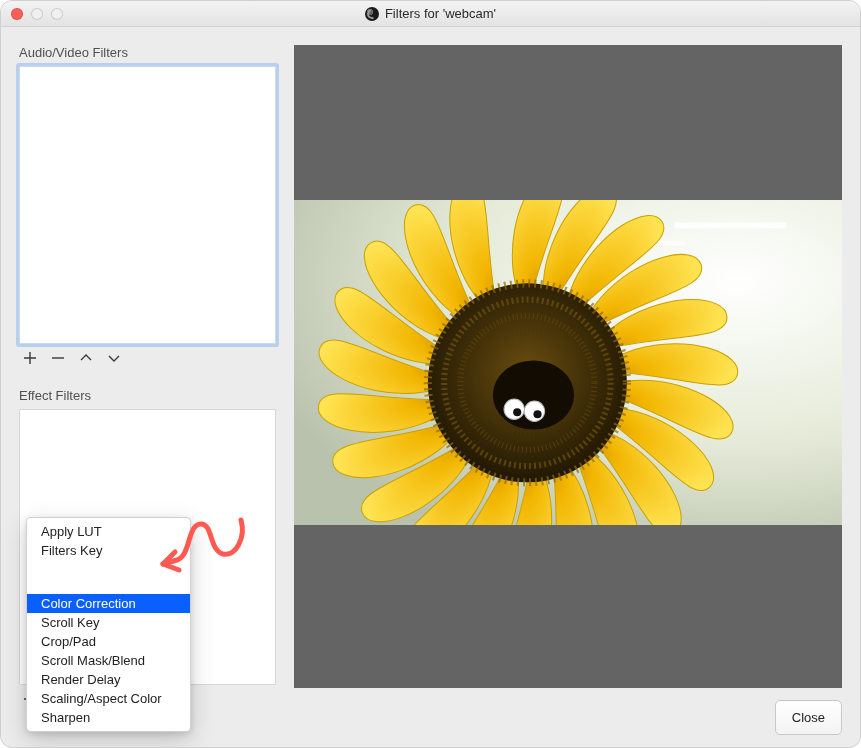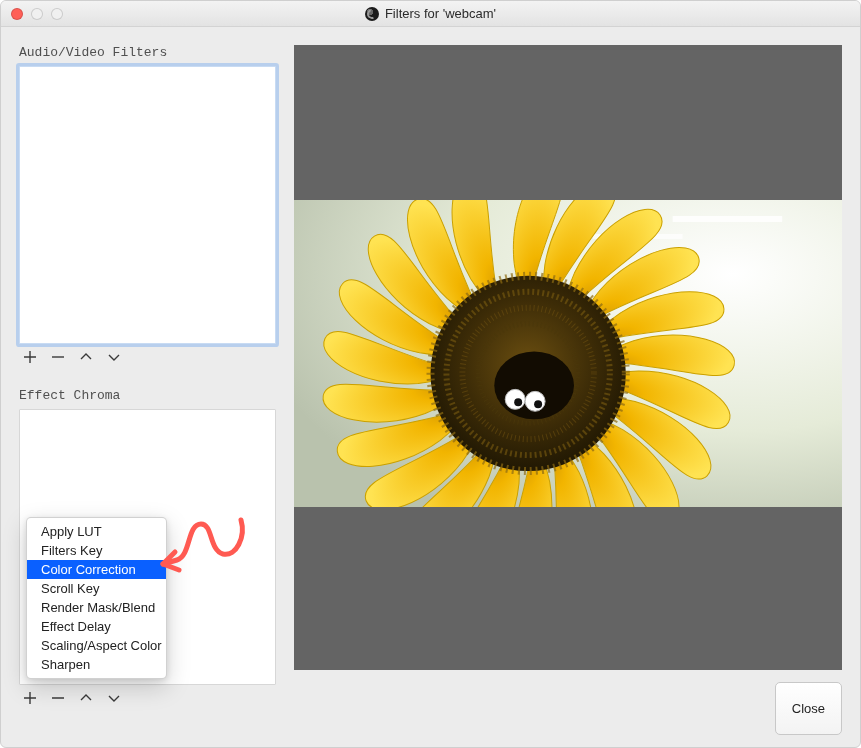--- a/index.html
+++ b/index.html
@@ -19,21 +19,21 @@
     margin: 0; padding: 0;
     background: #fff;
     font-family: -apple-system, "Helvetica Neue", Arial, sans-serif;
     font-size: 13px;
     color: var(--text);
   }
   .window {
     width: 861px; height: 748px;
     background: var(--win-bg);
     border: 1px solid #cfcfcf;
-    border-radius: 6px;
+    border-radius: 12px;
     overflow: hidden;
     position: relative;
     margin: 0;
   }
   
   .titlebar {
     height: 26px;
     background: linear-gradient(#f3f3f3, #e3e3e3);
     border-bottom: 1px solid #d3d3d3;
     display: flex;
@@ -75,21 +75,20 @@
   
   .body {
     position: absolute; top: 26px; left: 0; right: 0; bottom: 0;
     display: flex;
   }
   .sidebar {
     width: 293px;
     padding: 18px 18px 12px 18px;
     display: flex; flex-direction: column;
     position: relative;
-    font-family: Liberation Mono, monospace;
   }
   .section-label {
     font-size: 13px;
     color: var(--muted);
     margin-bottom: 6px;
   }
   .list-panel {
     background: var(--panel-bg);
     border: 1px solid #d7d7d7;
     width: 100%;
@@ -138,47 +137,48 @@
   .sunflower-svg { width: 100%; height: 100%; display: block; }
   .bottom-bar {
     display: flex; justify-content: flex-end;
     padding-top: 12px;
     gap: 8px;
   }
   .btn {
     background: linear-gradient(#ffffff, #f3f3f3);
     border: 1px solid #c8c8c8;
     border-radius: 5px;
-    padding: 18px 16px;
+    padding: 9px 16px;
     font-size: 13px;
     cursor: pointer;
     color: #222;
   }
   
   .context-menu {
     position: absolute;
     left: 25px; top: 516px;
-    width: 141px;
+    width: 165px;
     background: #ffffff;
     border-radius: 5px;
     border: 0.5px solid rgba(0,0,0,0.18);
     box-shadow: 0 8px 24px rgba(0,0,0,0.18), 0 2px 6px rgba(0,0,0,0.12);
     padding: 4px 0;
     z-index: 50;
   }
   .menu-item {
     padding: 2px 14px;
     font-size: 13px;
     color: #222;
     cursor: pointer;
     white-space: nowrap;
   }
   .menu-item.selected {
     background: var(--menu-hl);
     color: #fff;
+    margin-top: 34px;
   }
   
   .annotation {
     position: absolute;
     left: 150px; top: 511px;
     width: 110px; height: 75px;
     z-index: 60;
     pointer-events: none;
   }
 </style>
@@ -231,21 +231,21 @@
           <span>
             <svg width="14" height="14" viewBox="0 0 14 14">
                 <path d="M2 5 L7 10 L12 5" fill="none" stroke="#3a3a3a" stroke-width="1.4"></path>
               </svg>
           </span>
         </div>
       </div>
 
       <div class="spacer-v"></div>
 
-      <div class="section-label">Effect Chroma</div>
+      <div class="section-label">Effect Filters</div>
       <div class="list-panel fx"></div>
       <div class="toolbar">
         <div class="tool-btn">
           <span>
             <svg width="14" height="14" viewBox="0 0 14 14">
                 <path d="M7 1v12M1 7h12" stroke="#3a3a3a" stroke-width="1.4"></path>
               </svg>
           </span>
         </div>
         <div class="tool-btn">
@@ -353,22 +353,23 @@
         <button class="btn">Close</button>
       </div>
     </div>
   </div>
 
   <div class="context-menu" id="ctx-menu">
       <div class="menu-item">Apply LUT</div>
       <div class="menu-item">Filters Key</div>
       <div class="menu-item selected">Color Correction</div>
       <div class="menu-item">Scroll Key</div>
-      <div class="menu-item">Render Mask/Blend</div>
-      <div class="menu-item">Effect Delay</div>
+      <div class="menu-item">Crop/Pad</div>
+      <div class="menu-item">Scroll Mask/Blend</div>
+      <div class="menu-item">Render Delay</div>
       <div class="menu-item">Scaling/Aspect Color</div>
       <div class="menu-item">Sharpen</div>
     </div>
 
   <div class="annotation">
     <svg width="110" height="75" viewBox="0 0 110 75">
       <path d="M90 8 C95 25 85 45 72 42 C58 38 62 12 50 12 C36 12 40 44 26 48 L12 52" fill="none" stroke="#ff5a52" stroke-width="5" stroke-linecap="round" stroke-linejoin="round"></path>
       <path d="M12 52 L24 40 M12 52 L28 58" fill="none" stroke="#ff5a52" stroke-width="5" stroke-linecap="round"></path>
     </svg>
   </div>

